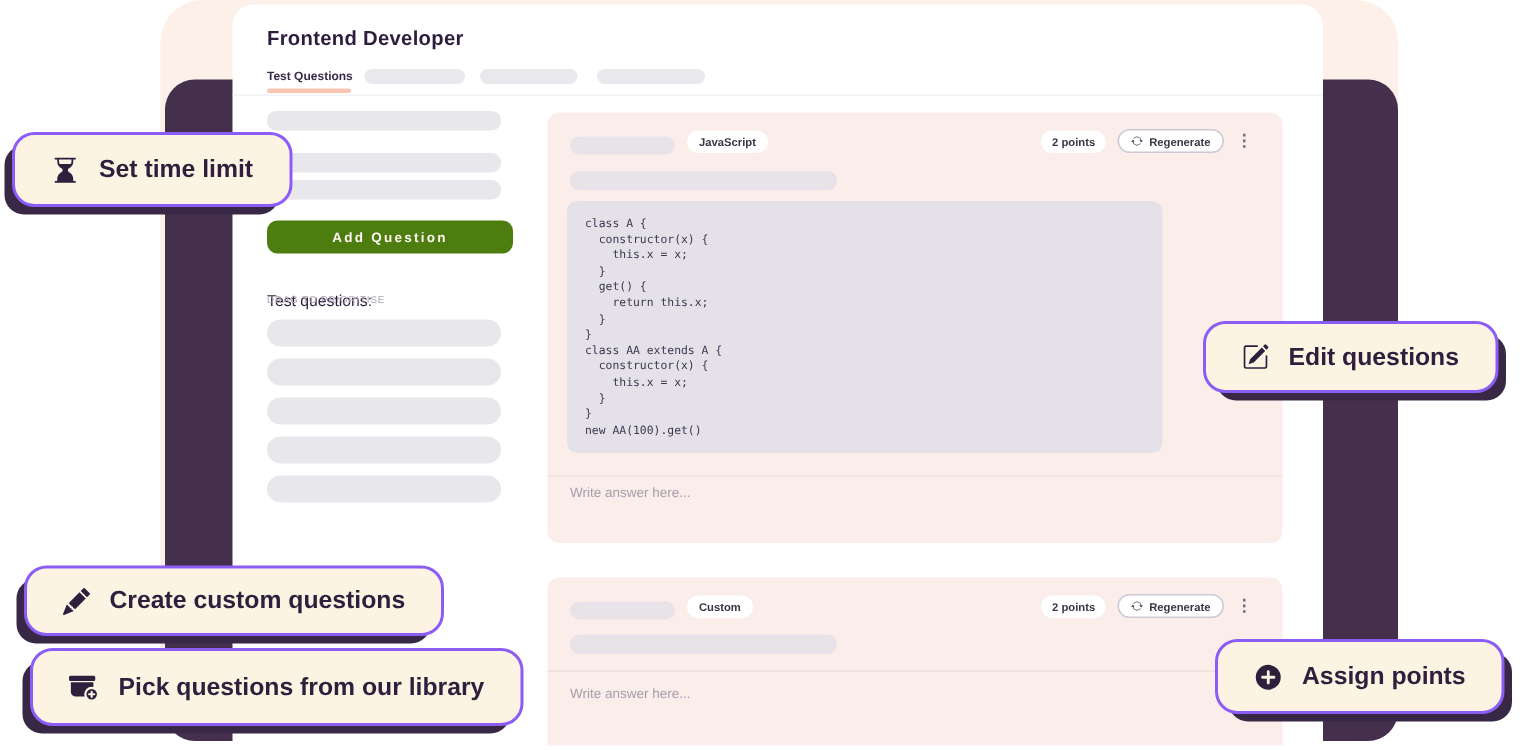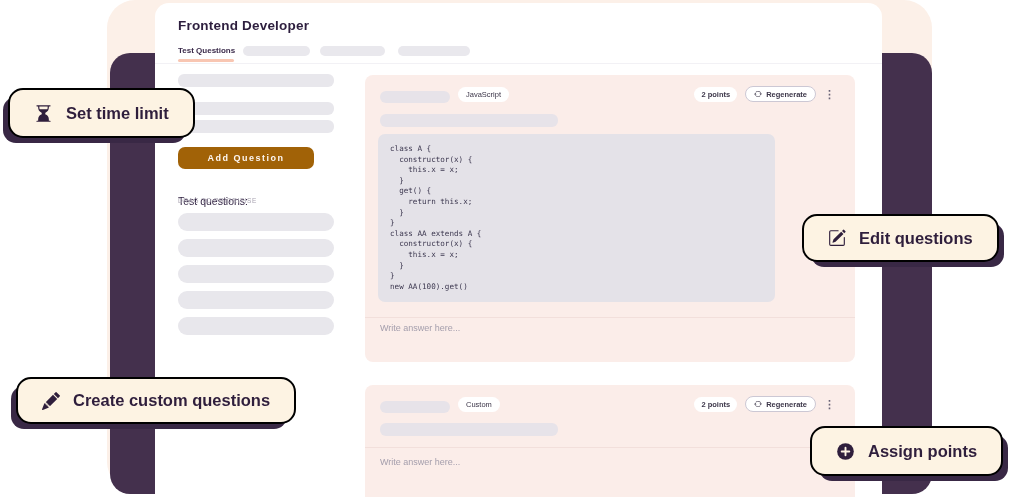--- a/index.html
+++ b/index.html
@@ -15,41 +15,41 @@
 
   .page-title { position:absolute; left:23px; top:15px; font-size:13.5px; font-weight:bold; color:#2D1E3E; letter-spacing:.2px; }
   .tab-active { position:absolute; left:23px; top:43px; font-size:8px; font-weight:bold; color:#3A2A4A; }
   .tab-underline { position:absolute; left:23px; top:56px; width:56px; height:3px; background:#F8C6B2; border-radius:2px; }
   .tab-pill { position:absolute; top:43px; height:10px; background:#E9E8ED; border-radius:5px; }
   .tabs-divider { position:absolute; left:0; top:60px; width:100%; height:1px; background:#F2F1F5; }
 
   .skel { background:#E8E7EC; border-radius:6px; position:absolute; }
   .side-skel { left:23px; width:156px; height:13px; }
 
-  .add-question { position:absolute; left:23px; top:144px; width:136px; height:22px; background:#a16207; border:none; border-radius:7px; color:#FDF6F2; font-size:9px; font-weight:bold; letter-spacing:1.5px; font-family:"Liberation Sans",sans-serif; cursor:pointer; }
+  .add-question { position:absolute; left:23px; top:144px; width:164px; height:22px; background:#4d7c0f; border:none; border-radius:7px; color:#FDF6F2; font-size:9px; font-weight:bold; letter-spacing:1.5px; font-family:"Liberation Sans",sans-serif; cursor:pointer; }
   .side-heading { position:absolute; left:23px; top:192px; font-size:10.5px; font-weight:normal; color:#2D1E3E;text-align:right; }
   .drag-hint { position:absolute; left:23px; top:194px; font-size:6.5px; color:#A9A4B2; letter-spacing:.6px; }
   .list-skel { left:23px; width:156px; height:18px; border-radius:9px; }
 
   
   .card { position:absolute; left:210px; width:490px; background:#FBEDE9; border-radius:8px; }
   .card-skel { background:#E7E3E9; border-radius:6px; position:absolute; }
-  .lang-badge { position:absolute; left:93px; top:12px; background:#ffffff; border-radius:9px; padding:3px 8px; font-size:7.5px; font-weight:normal; color:#3B3548;text-align:right; }
+  .lang-badge { position:absolute; left:93px; top:12px; background:#ffffff; border-radius:9px; padding:3px 8px; font-size:7.5px; font-weight:bold; color:#3B3548;text-align:right; }
   .hdr-right { position:absolute; right:20px; top:11px; display:flex; align-items:center; gap:8px; }
   .points-pill { background:#ffffff; border-radius:9px; padding:3px 7px; font-size:7.5px; font-weight:bold; color:#3B3548; }
   .regen-btn { display:flex; align-items:center; gap:4px; background:#ffffff; border:1px solid #CCC8D4; border-radius:9px; padding:2px 8px; font-size:7.5px; font-weight:bold; color:#3B3548; font-family:"Liberation Sans",sans-serif; cursor:pointer; height:16px; }
   .dots { font-size:11px; color:#6B6578; font-weight:bold; line-height:1; cursor:pointer; }
   .code-block { position:absolute; left:13px; top:59px; width:397px; height:168px; background:#E4E2E8; border-radius:7px; padding:10px 12px; }
   .code-block pre { font-family:"DejaVu Sans Mono", monospace; font-size:7.6px; line-height:10.6px; color:#3D3850; white-space:pre; }
   .card-divider { position:absolute; left:0; width:100%; height:1px; background:#F2DFDB; }
   .answer-input { position:absolute; left:15px; background:transparent; border:none; outline:none; resize:none; font-size:9px; color:#3D3850; font-family:"Liberation Sans",sans-serif; width:420px; height:28px; }
   .answer-input::placeholder { color:#A49EAC; }
 
   
-  .callout { position:absolute; display:flex; align-items:center; gap:13px; background:#FDF3E3; border:2px solid #000000; border-radius:15px; padding:0 24px; font-size:16.5px; font-weight:bold; color:#2F1E3C; white-space:nowrap; }
+  .callout { position:absolute; display:flex; align-items:center; gap:13px; background:#FDF3E3; border:2px solid #8b5cf6; border-radius:15px; padding:0 24px; font-size:16.5px; font-weight:bold; color:#2F1E3C; white-space:nowrap; }
   .callout svg { flex:none; }
   .sh-left  { box-shadow:-7px 7px 0 -2px #392845; }
   .sh-right { box-shadow: 7px 7px 0 -2px #392845; }
 </style>
 </head>
 <body>
 
 <div class="stage">
   <div class="layer-cream"></div>
   <div class="layer-purple"></div>
@@ -147,20 +147,29 @@
     <span>Edit questions</span>
   </div>
 
   <div class="callout sh-left" style="left:16px;top:377px;height:47px;">
     <svg width="18" height="18" viewBox="0 0 16 16">
         <path fill="#2F1E3C" d="M12.854.146a.5.5 0 0 0-.707 0L10.5 1.793 14.207 5.5l1.647-1.646a.5.5 0 0 0 0-.708l-3-3zm.646 6.061L9.793 2.5 3.293 9H3.5a.5.5 0 0 1 .5.5v.5h.5a.5.5 0 0 1 .5.5v.5h.5a.5.5 0 0 1 .5.5v.5h.5a.5.5 0 0 1 .5.5v.207l6.5-6.5zm-7.468 7.468A.5.5 0 0 1 6 13.5V13h-.5a.5.5 0 0 1-.5-.5V12h-.5a.5.5 0 0 1-.5-.5V11h-.5a.5.5 0 0 1-.5-.5V10h-.5a.499.499 0 0 1-.175-.032l-.179.178a.5.5 0 0 0-.11.168l-2 5a.5.5 0 0 0 .65.65l5-2a.5.5 0 0 0 .168-.11l.178-.178z"></path>
       </svg>
     <span>Create custom questions</span>
   </div>
 
+  <div class="callout sh-left" style="left:20px;top:432px;height:52px;">
+    <svg width="20" height="20" viewBox="0 0 16 16">
+        <path fill="#2F1E3C" d="M0 2.8A.8.8 0 0 1 .8 2h12.4a.8.8 0 0 1 .8.8V4a.8.8 0 0 1-.8.8H.8A.8.8 0 0 1 0 4V2.8z"></path>
+        <path fill="#2F1E3C" d="M1 5.5h12v5.2A2.3 2.3 0 0 1 10.7 13H3.3A2.3 2.3 0 0 1 1 10.7V5.5z"></path>
+        <circle cx="12.1" cy="11.9" r="3.4" fill="#2F1E3C" stroke="#FDF3E3" stroke-width="1.2"></circle>
+        <path d="M12.1 10.5v2.8M10.7 11.9h2.8" stroke="#FDF3E3" stroke-width="1.1" stroke-linecap="round"></path>
+      </svg>
+    <span>Pick questions from our library</span>
+  </div>
 
   <div class="callout sh-right" style="left:810px;top:426px;height:50px;">
     <svg width="19" height="19" viewBox="0 0 16 16">
         <circle cx="8" cy="8" r="7" fill="#2F1E3C"></circle>
         <path d="M8 4.8v6.4M4.8 8h6.4" stroke="#FDF3E3" stroke-width="1.6" stroke-linecap="round"></path>
       </svg>
     <span>Assign points</span>
   </div>
 </div>
 

